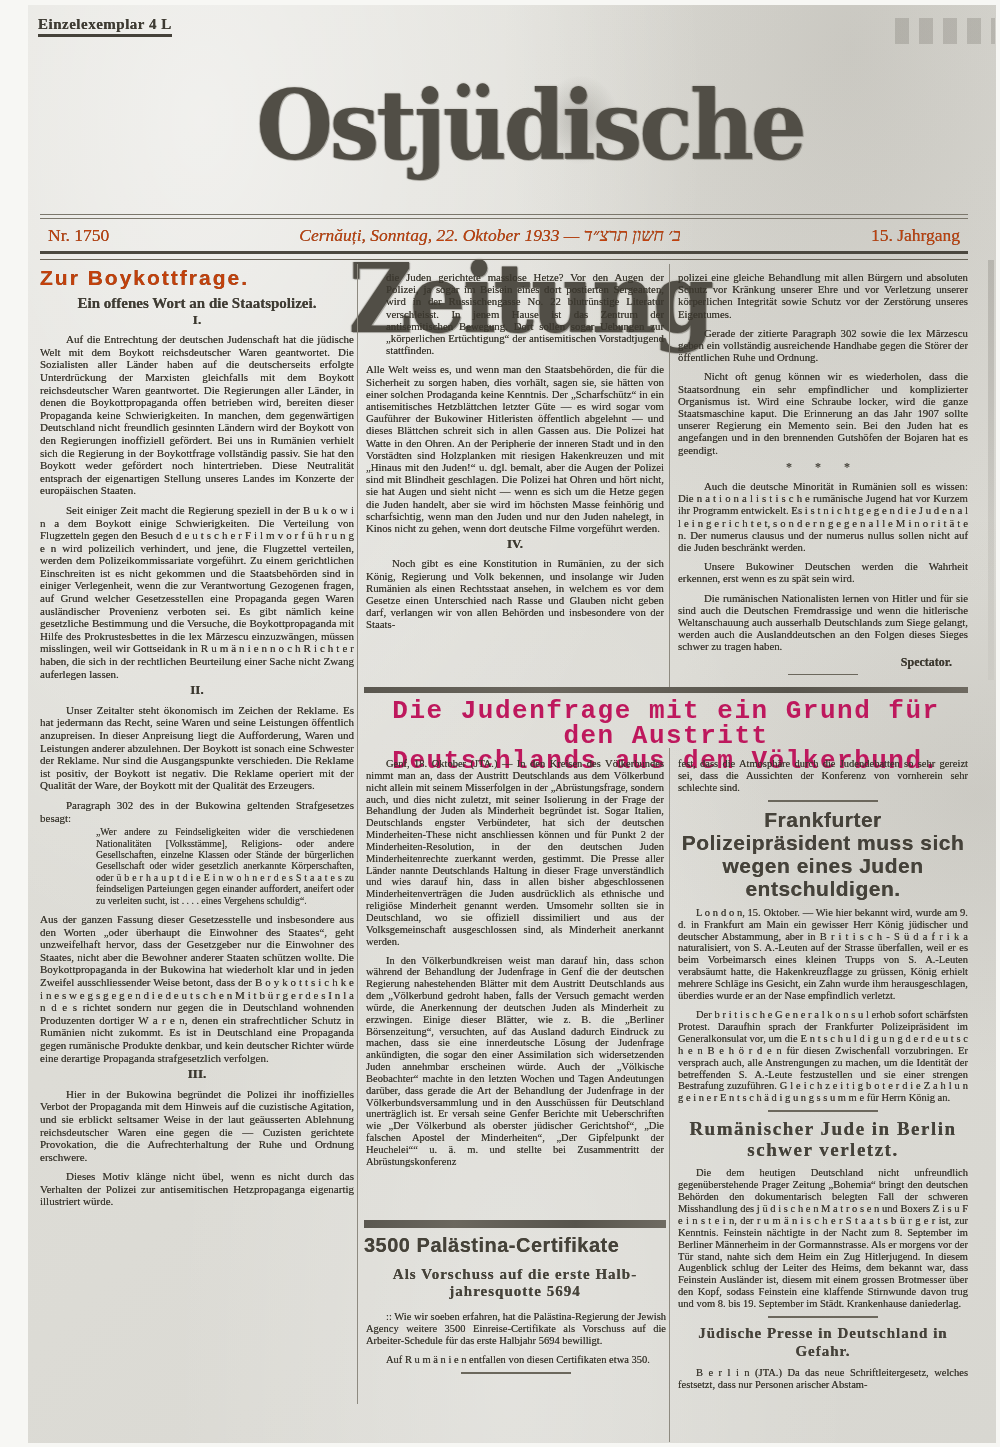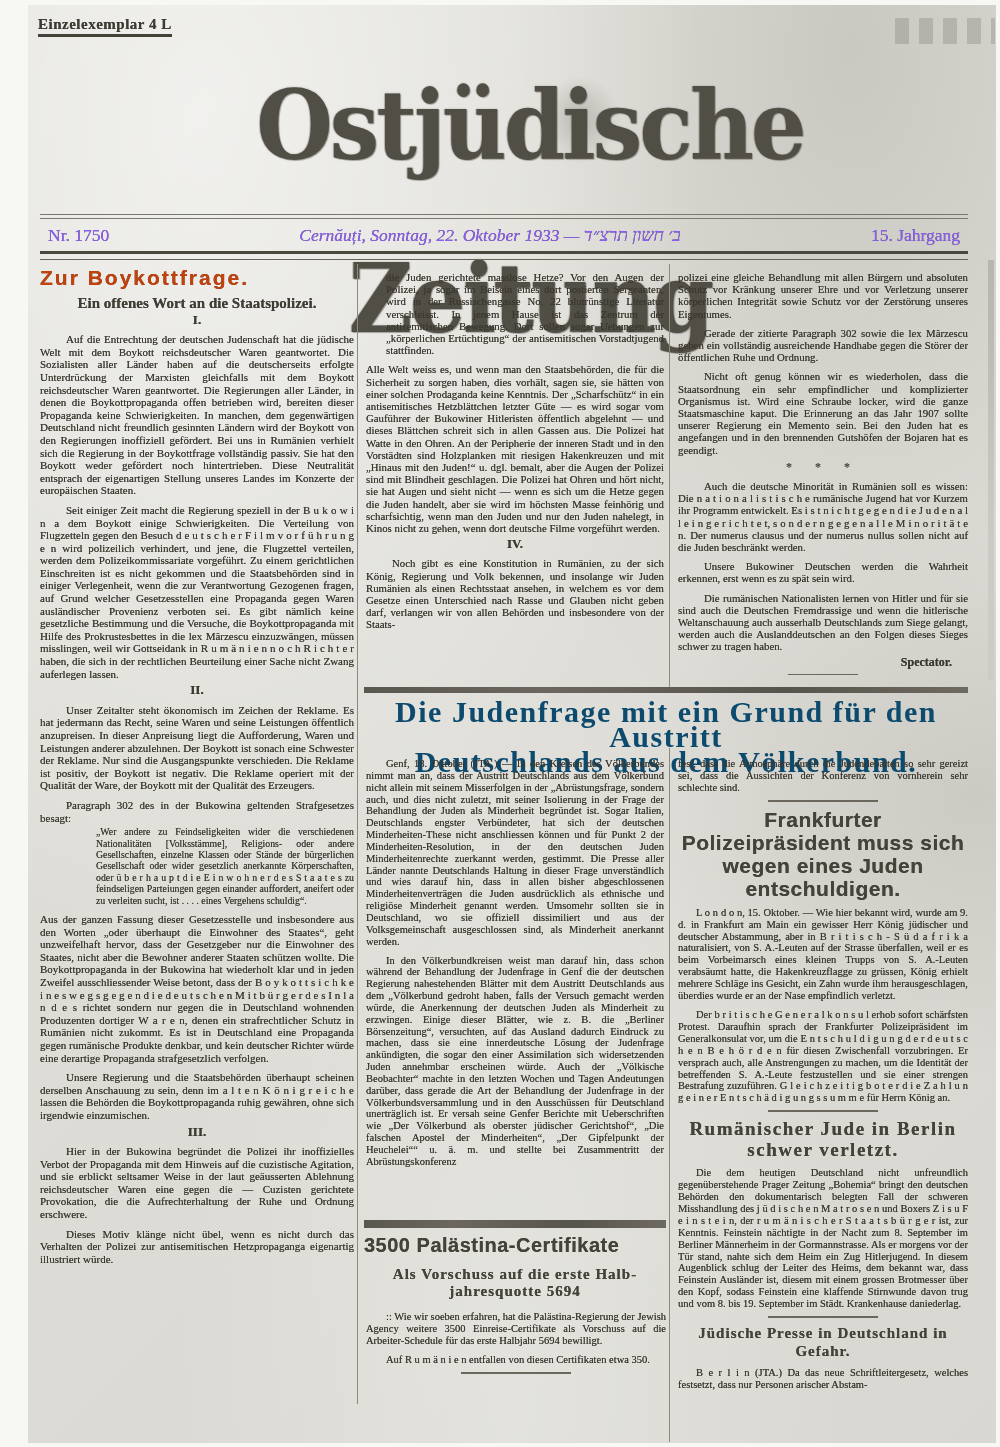--- a/index.html
+++ b/index.html
@@ -33,21 +33,21 @@
     transform:scaleY(1.08);
     text-shadow:1px 1px 0 rgba(80,76,68,0.35), -1px 0 0 rgba(80,76,68,0.25), 0 0 2px rgba(90,86,76,0.4);
   }
   .rule-double-thin{position:absolute;left:40px;width:928px;height:3px;
     border-top:1px solid #7b776c;border-bottom:1px solid #7b776c;}
   .rule-heavy{position:absolute;left:40px;width:928px;height:5px;
     border-top:3px solid #4b483f;border-bottom:1px solid #676358;}
   .dateline{
     position:absolute;left:48px;top:221px;width:912px;height:28px;
     display:flex;justify-content:space-between;align-items:center;
-    font-size:17.5px;color:#8b5cf6;
+    font-size:17.5px;color:#c2410c;
   }
   .dateline .mid{flex:1;text-align:center;font-style:italic;}
   .col{position:absolute;}
   .para{margin:7px 0 1px 0;text-align:justify;text-indent:26px;}
   .noindent{text-indent:0;}
   .c1{font-size:11px;line-height:12.6px;}
   .c2{font-size:10.8px;line-height:12.2px;}
   .c3{font-size:10.8px;line-height:12.2px;}
   .cA{font-size:10.5px;line-height:11.85px;}
   .cB{font-size:10.5px;line-height:11.9px;}
@@ -60,22 +60,22 @@
   .sec-label{font-size:13px;font-weight:bold;text-align:center;margin:4px 0 3px 0;}
   .quote{font-size:9.8px;line-height:11.4px;margin:2px 0 2px 56px;text-align:justify;color:#3e3b33;}
   .sep-stars{text-align:center;font-size:12px;letter-spacing:10px;margin:5px 0 3px 0;color:#4a473f;}
   .signature{text-align:right;font-weight:bold;font-size:12px;padding-right:16px;margin-top:3px;}
   .vrule{position:absolute;width:0;border-left:1px solid #8e8a80;}
   .dash-rule{border-top:2px solid #6b675c;width:110px;margin:6px auto 6px auto;height:0;}
   .dash-rule.small{width:70px;border-top-width:1.5px;}
   .band{position:absolute;height:6px;background:linear-gradient(90deg,#5a574f,#6b675e 30%,#57544c 70%,#6e6a61);}
   .vb-headline{
     position:absolute;left:364px;top:699px;width:604px;text-align:center;
-    font-family:Liberation Serif, serif;font-weight:bold;color:#0c4a6e;
-    font-size:30px;letter-spacing:1.5px;line-height:25px;
+    font-family:Liberation Mono, monospace;font-weight:bold;color:#be185d;
+    font-size:26px;letter-spacing:1.5px;line-height:25px;
   }
   .frank-headline{
     font-family:"Liberation Sans",sans-serif;font-weight:bold;color:#45423a;
     font-size:21px;letter-spacing:0.5px;line-height:23px;text-align:center;margin:2px 0 6px 0;
   }
   .rum-headline{
     font-weight:bold;font-size:19px;letter-spacing:1.5px;line-height:21px;
     text-align:center;margin:2px 0 6px 0;color:#45423a;
   }
   .presse-headline{
@@ -121,21 +121,20 @@
   <h1 class="art-title">Zur Boykottfrage.</h1>
   <div class="art-sub">Ein offenes Wort an die Staatspolizei.</div>
   <div class="sec-label">I.</div>
   <p class="para">Auf die Entrechtung der deutschen Judenschaft hat die jüdische Welt mit dem Boykott reichsdeutscher Waren geantwortet. Die Sozialisten aller Länder haben auf die deutscherseits erfolgte Unterdrückung der Marxisten gleichfalls mit dem Boykott reichsdeutscher Waren geantwortet. Die Regierungen aller Länder, in denen die Boykottpropaganda offen betrieben wird, bereiten dieser Propaganda keine Schwierigkeiten. In manchen, dem gegenwärtigen Deutschland nicht freundlich gesinnten Ländern wird der Boykott von den Regierungen inoffiziell gefördert. Bei uns in Rumänien verhielt sich die Regierung in der Boykottfrage vollständig passiv. Sie hat den Boykott weder gefördert noch hintertrieben. Diese Neutralität entsprach der eigenartigen Stellung unseres Landes im Konzerte der europäischen Staaten.</p>
   <p class="para">Seit einiger Zeit macht die Regierung speziell in der B u k o w i n a dem Boykott einige Schwierigkeiten. Die Verteilung von Flugzetteln gegen den Besuch d e u t s c h e r  F i l m v o r f ü h r u n g e n wird polizeilich verhindert, und jene, die Flugzettel verteilen, werden dem Polizeikommissariate vorgeführt. Zu einem gerichtlichen Einschreiten ist es nicht gekommen und die Staatsbehörden sind in einiger Verlegenheit, wenn die zur Verantwortung Gezogenen fragen, auf Grund welcher Gesetzesstellen eine Propaganda gegen Waren ausländischer Provenienz verboten sei. Es gibt nämlich keine gesetzliche Bestimmung und die Versuche, die Boykottpropaganda mit Hilfe des Prokrustesbettes in die lex Mărzescu einzuzwängen, müssen misslingen, weil wir Gottseidank in R u m ä n i e n  n o c h  R i c h t e r haben, die sich in der rechtlichen Beurteilung einer Sache nicht Zwang auferlegen lassen.</p>
   <div class="sec-label">II.</div>
   <p class="para">Unser Zeitalter steht ökonomisch im Zeichen der Reklame. Es hat jedermann das Recht, seine Waren und seine Leistungen öffentlich anzupreisen. In dieser Anpreisung liegt die Aufforderung, Waren und Leistungen anderer abzulehnen. Der Boykott ist sonach eine Schwester der Reklame. Nur sind die Ausgangspunkte verschieden. Die Reklame ist positiv, der Boykott ist negativ. Die Reklame operiert mit der Qualität der Ware, der Boykott mit der Qualität des Erzeugers.</p>
   <p class="para">Paragraph 302 des in der Bukowina geltenden Strafgesetzes besagt:</p>
   <div class="quote">„Wer andere zu Feindseligkeiten wider die verschiedenen Nationalitäten [Volksstämme], Religions- oder andere Gesellschaften, einzelne Klassen oder Stände der bürgerlichen Gesellschaft oder wider gesetzlich anerkannte Körperschaften, oder ü b e r h a u p t  d i e  E i n w o h n e r  d e s  S t a a t e s zu feindseligen Parteiungen gegen einander auffordert, aneifert oder zu verleiten sucht, ist . . . .  eines Vergehens schuldig“.</div>
   <p class="para noindent">Aus der ganzen Fassung dieser Gesetzesstelle und insbesondere aus den Worten „oder überhaupt die Einwohner des Staates“, geht unzweifelhaft hervor, dass der Gesetzgeber nur die Einwohner des Staates, nicht aber die Bewohner anderer Staaten schützen wollte. Die Boykottpropaganda in der Bukowina hat wiederholt klar und in jeden Zweifel ausschliessender Weise betont, dass der B o y k o t t  s i c h  k e i n e s w e g s  g e g e n  d i e  d e u t s c h e n  M i t b ü r g e r  d e s  I n l a n d e s richtet sondern nur gegen die in Deutschland wohnenden Produzenten dortiger W a r e n,  denen ein strafrechtlicher Schutz in Rumänien nicht zukommt. Es ist in Deutschland eine Propaganda gegen rumänische Produkte denkbar, und kein deutscher Richter würde eine derartige Propaganda strafgesetzlich verfolgen.</p>
-  <p class="para">Unsere Regierung und die Staatsbehörden überhaupt scheinen derselben Anschauung zu sein, denn im a l t e n  K ö n i g r e i c h e lassen die Behörden die Boykottpropaganda ruhig gewähren, ohne sich irgendwie einzumischen.</p>
   <div class="sec-label">III.</div>
   <p class="para">Hier in der Bukowina begründet die Polizei ihr inoffizielles Verbot der Propaganda mit dem Hinweis auf die cuzistische Agitation, und sie erblickt seltsamer Weise in der laut geäusserten Ablehnung reichsdeutscher Waren eine gegen die — Cuzisten gerichtete Provokation, die die Aufrechterhaltung der Ruhe und Ordnung erschwere.</p>
   <p class="para">Dieses Motiv klänge nicht übel, wenn es nicht durch das Verhalten der Polizei zur antisemitischen Hetzpropaganga eigenartig illustriert würde.</p>
 </div>
 
 <div class="col c2 txt" style="left:366px;top:264px;width:298px">
   <p class="para noindent" style="margin-left:20px">die Juden gerichtete masslose Hetze? Vor den Augen der Polizei, ja sogar im Beisein eines dort postierten Sergeanten, wird in der Russischengasse No. 22 blutrünstige Literatur verschleisst. In jenem Hause ist das Zentrum der antisemitischen Bewegung. Dort sollen sogar Uebungen zur „körperlichen Ertüchtigung“ der antisemitischen Vorstadtjugend stattfinden.</p>
   <p class="para noindent">Alle Welt weiss es, und wenn man den Staatsbehörden, die für die Sicherheit zu sorgen haben, dies vorhält, sagen sie, sie hätten von einer solchen Prodaganda keine Kenntnis. Der „Scharfschütz“ in ein antisemitisches Hetzblättchen letzter Güte — es wird sogar vom Gauführer der Bukowiner Hitleristen öffentlich abgelehnt — und dieses Blättchen schreit sich in allen Gassen aus. Die Polizei hat Watte in den Ohren. An der Peripherie der inneren Stadt und in den Vorstädten sind Holzplanken mit riesigen Hakenkreuzen und mit „Hinaus mit den Juden!“ u. dgl. bemalt, aber die Augen der Polizei sind mit Blindheit geschlagen. Die Polizei hat Ohren und hört nicht, sie hat Augen und sieht nicht — wenn es sich um die Hetze gegen die Juden handelt, aber sie wird im höchsten Masse feinhörig und scharfsichtig, wenn man den Juden und nur den Juden nahelegt, in Kinos nicht zu gehen, wenn dort deutsche Filme vorgeführt werden.</p>
   <div class="sec-label">IV.</div>
   <p class="para">Noch gibt es eine Konstitution in Rumänien, zu der sich König, Regierung und Volk bekennen, und insolange wir Juden Rumänien als einen Rechtsstaat ansehen, in welchem es vor dem Gesetze einen Unterschied nach Rasse und Glauben nicht geben darf, verlangen wir von allen Behörden und insbesondere von der Staats-</p>

